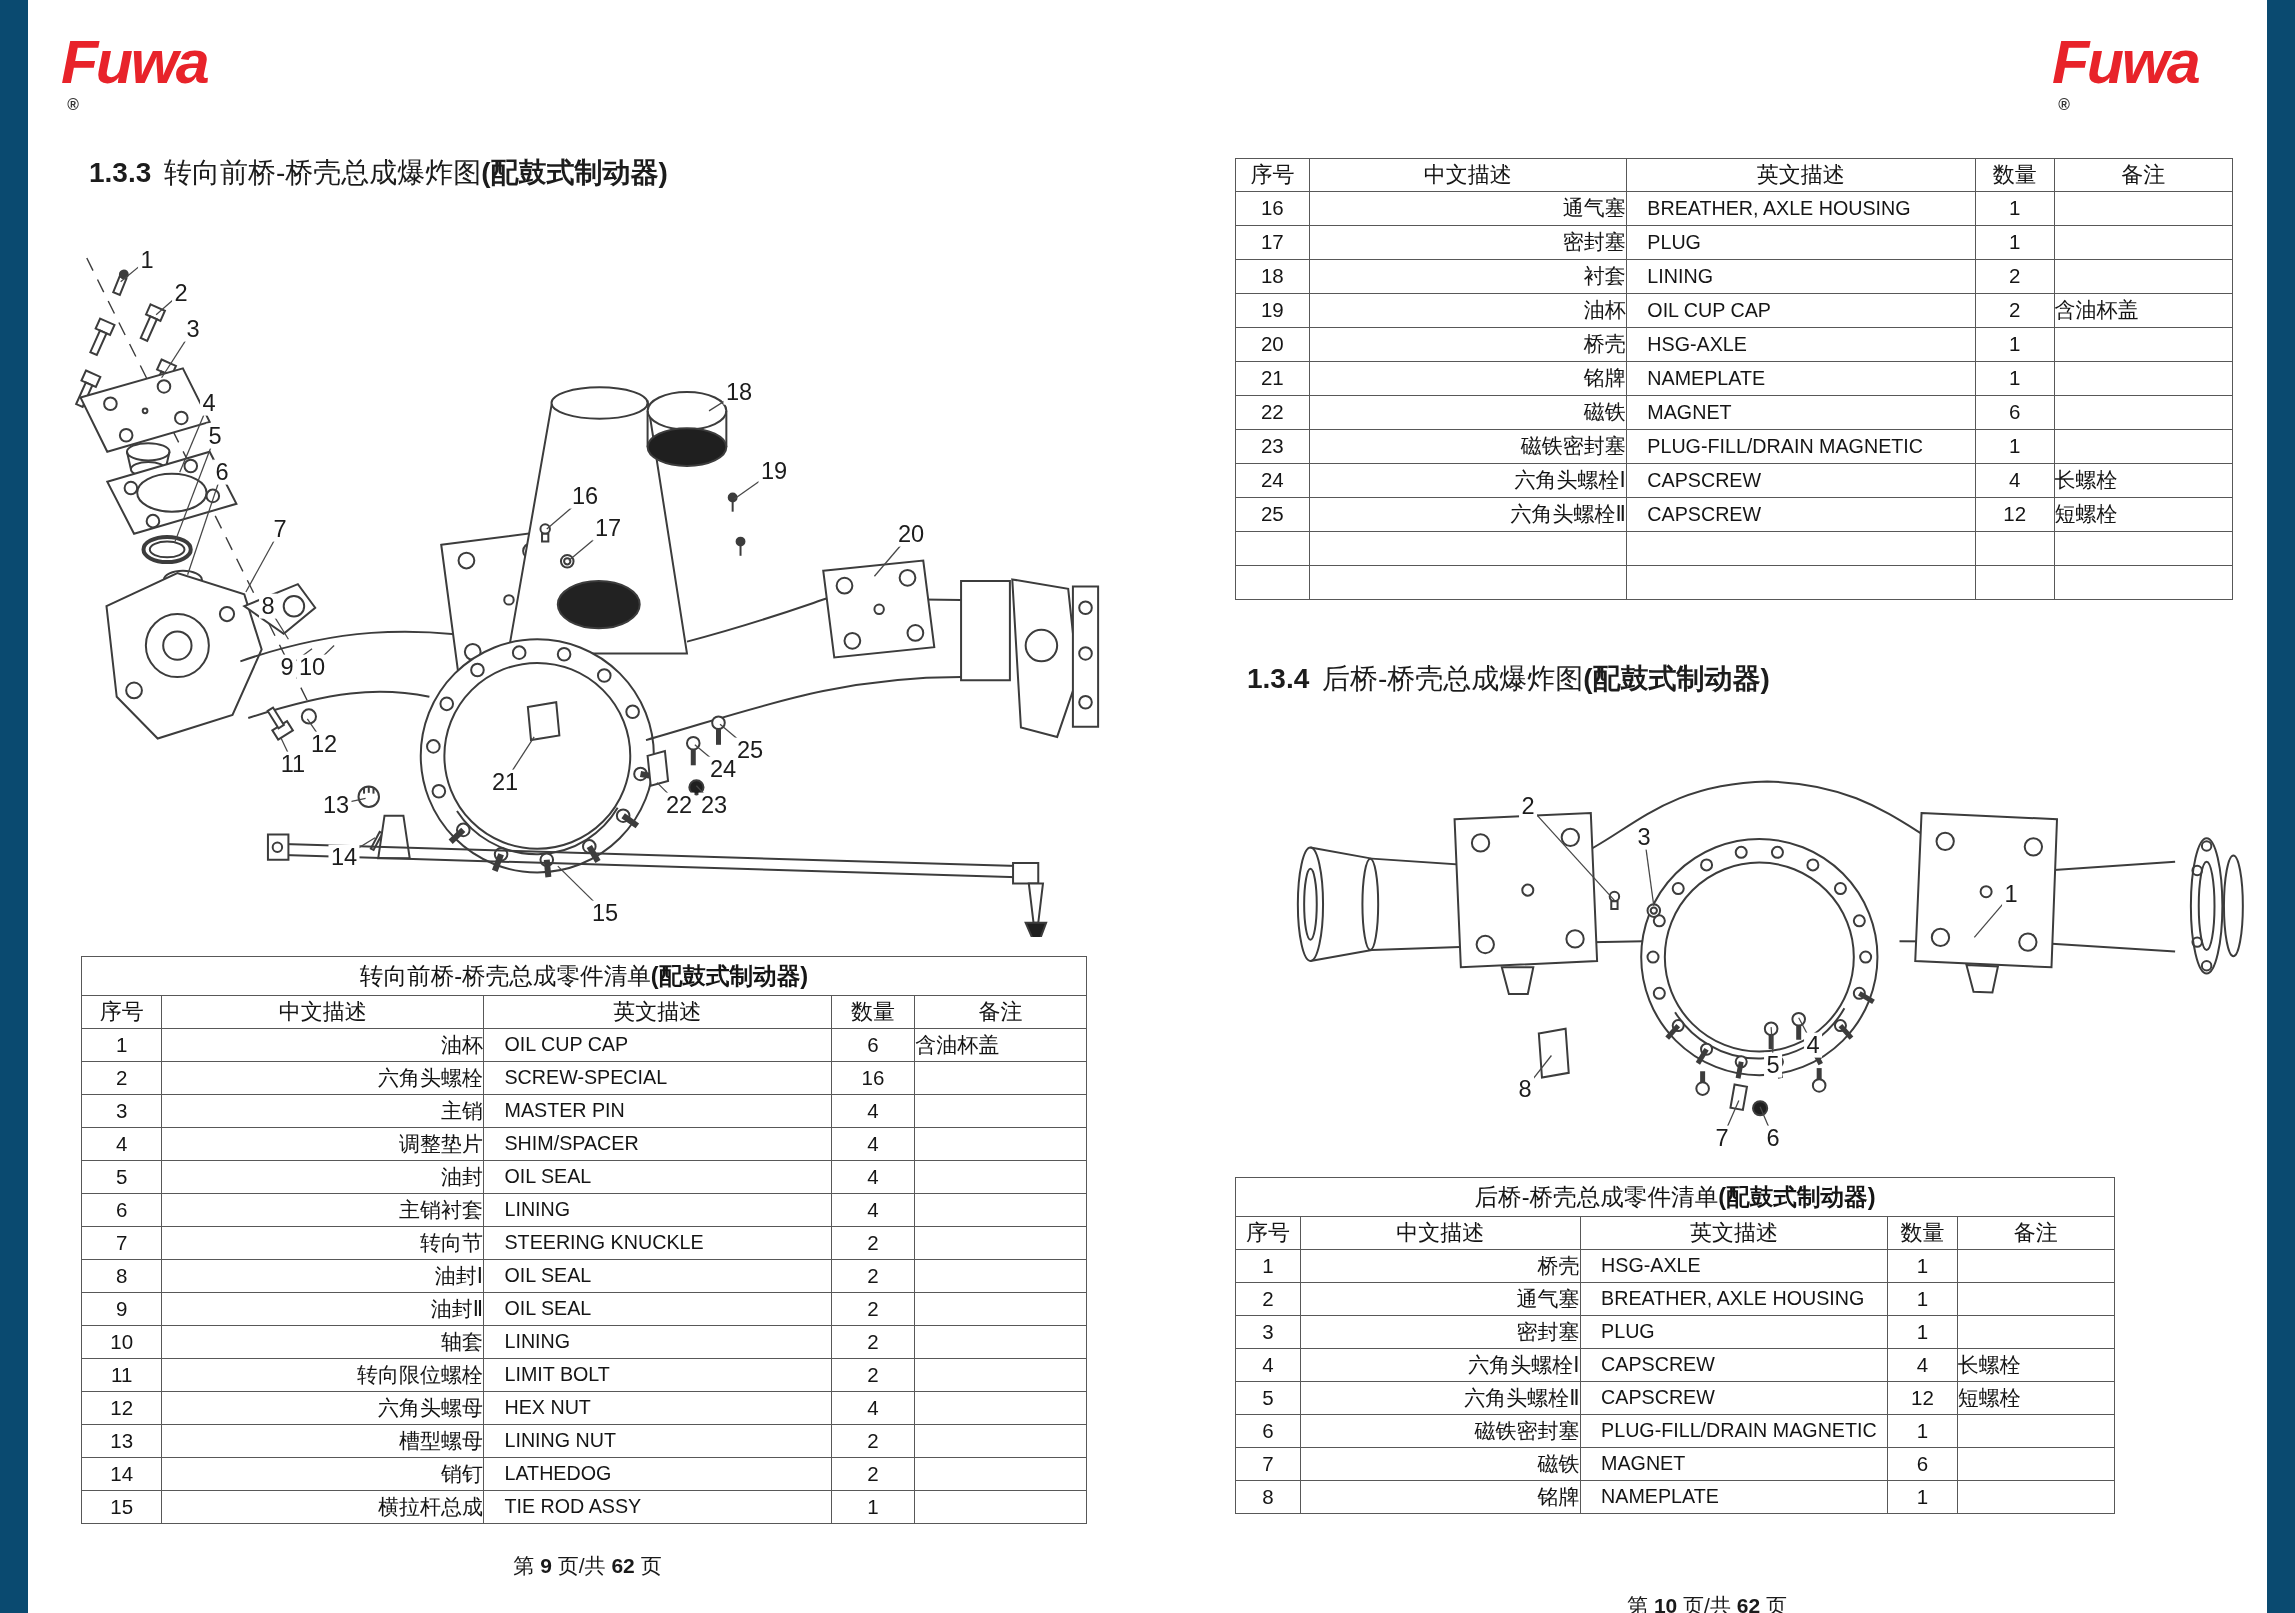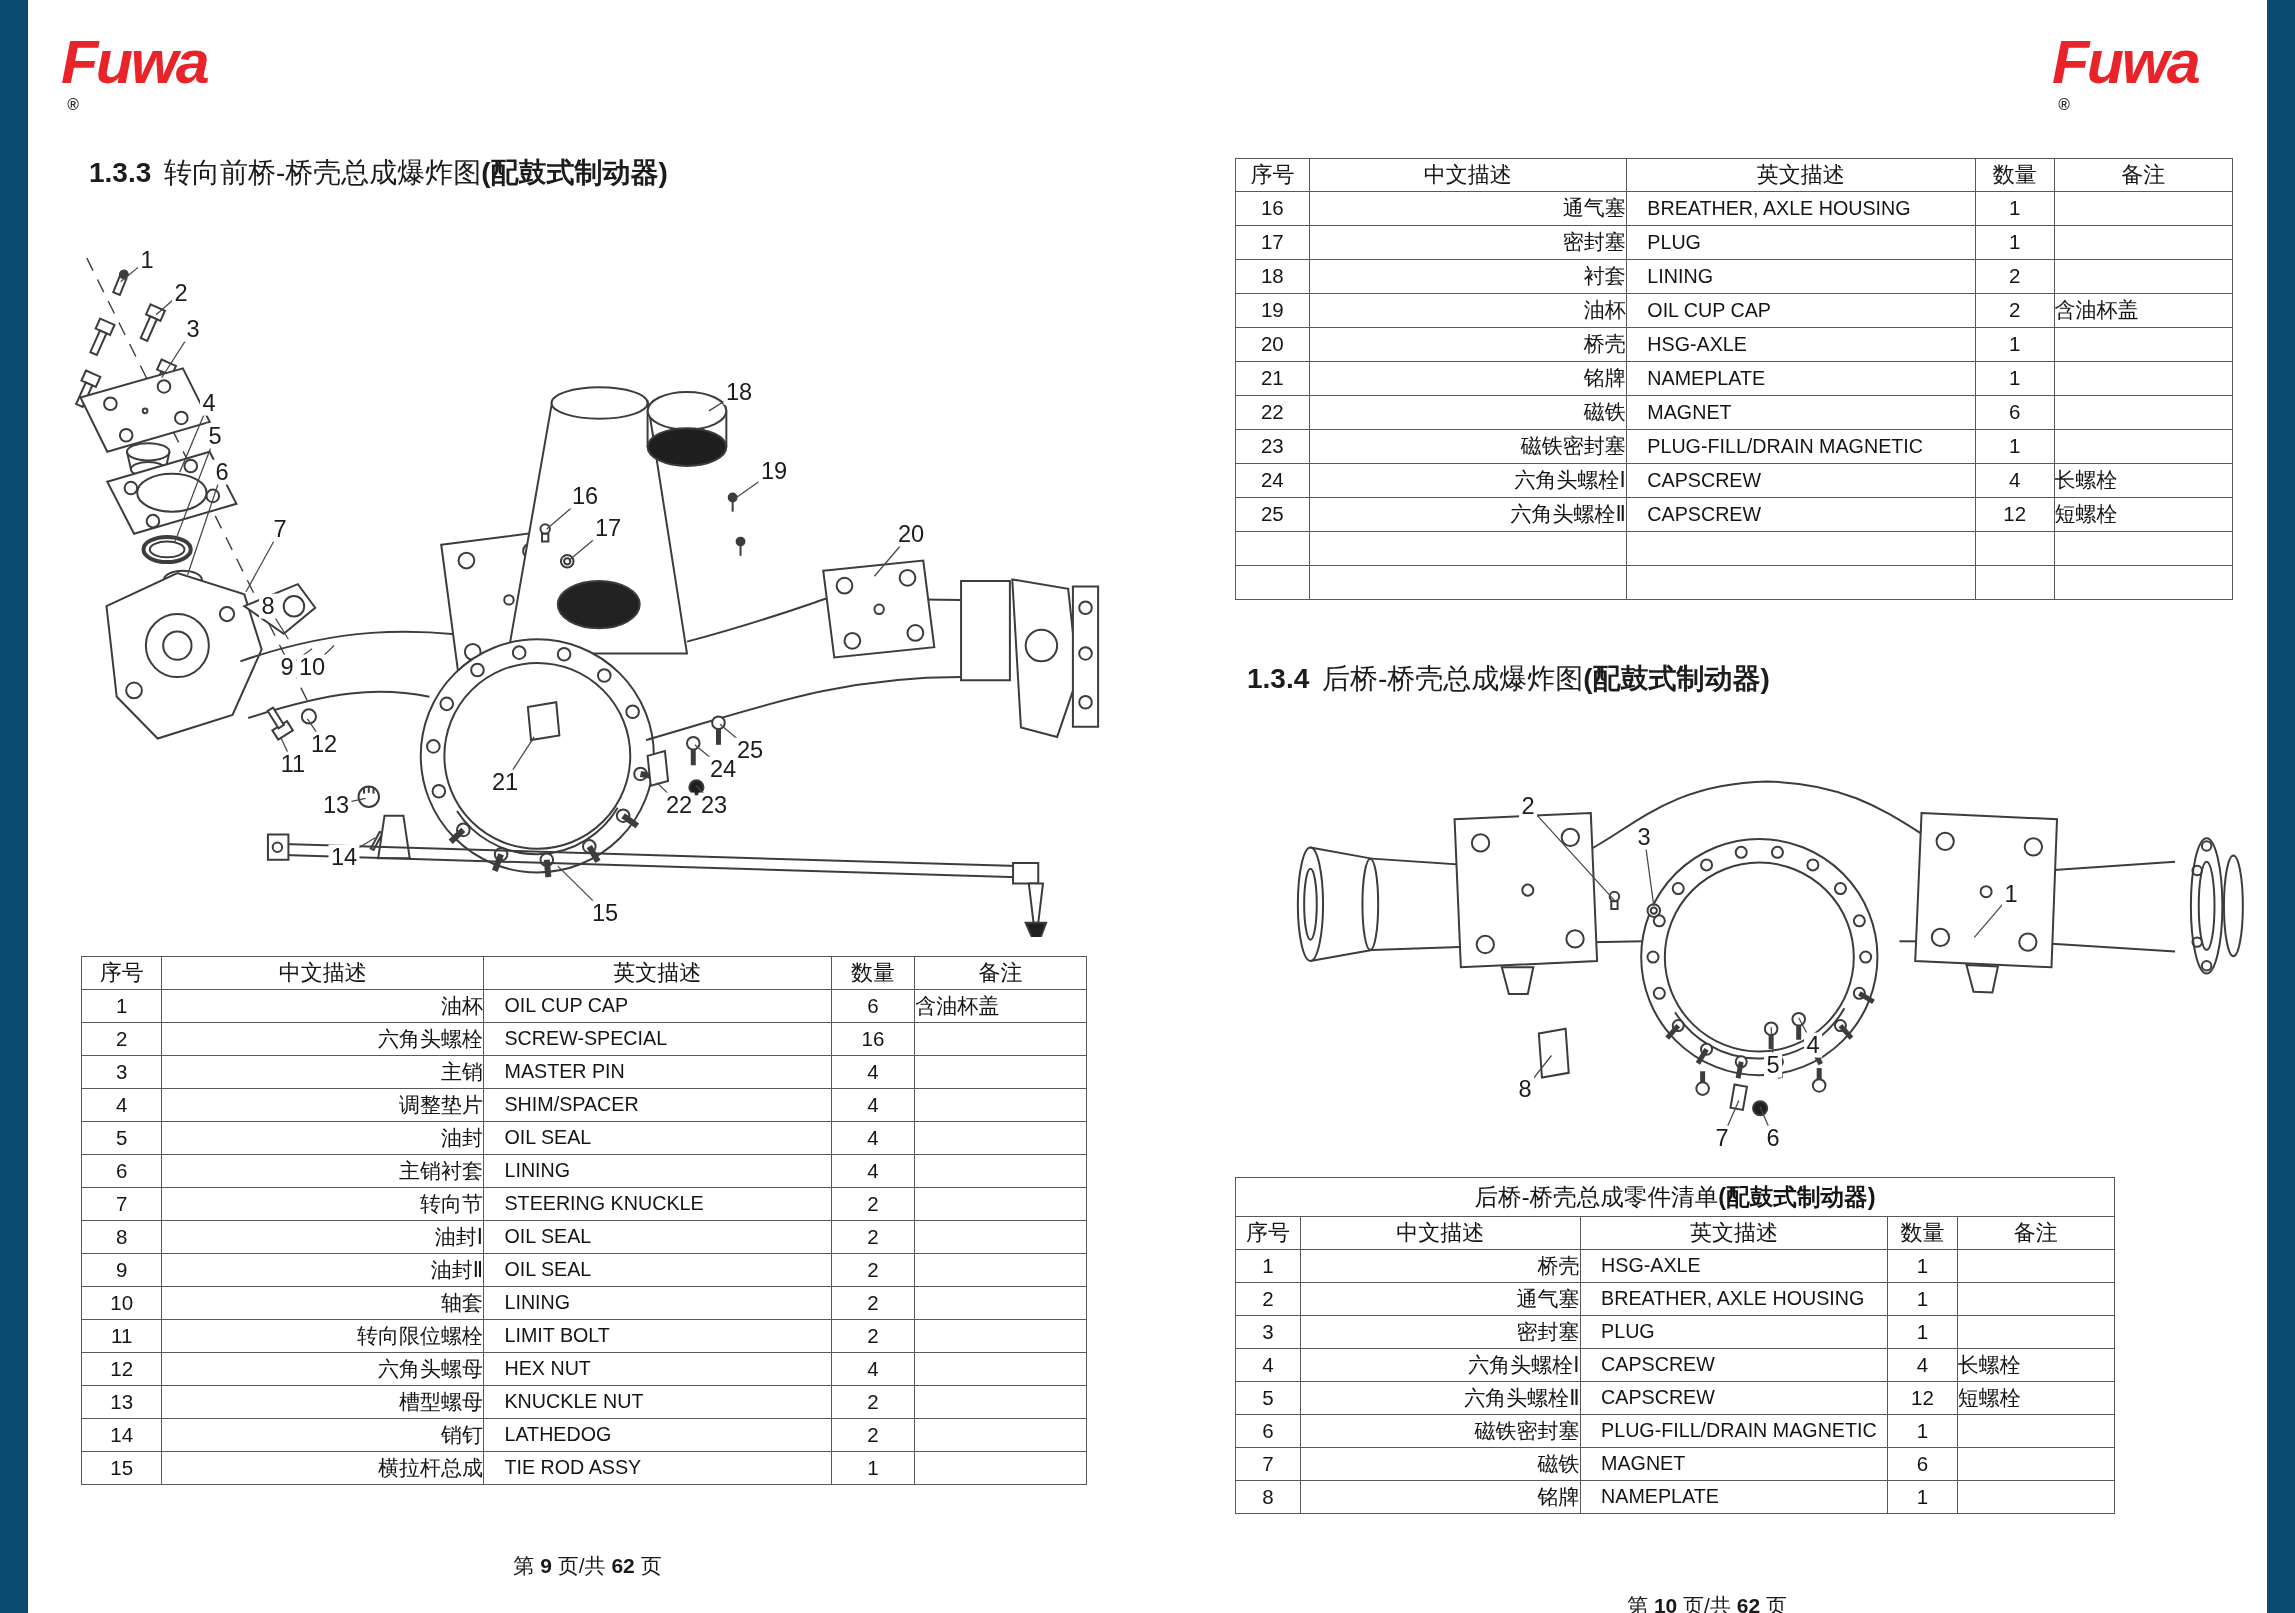--- a/index.html
+++ b/index.html
@@ -289,20 +289,23 @@
 
 <table class="parts-table" style="left:81px;top:956px;width:1006px;">
   <colgroup>
       <col style="width:8%">
       <col style="width:32%">
       <col style="width:34.6%">
       <col style="width:8.3%">
       <col style="width:17.1%">
     </colgroup>
   <thead>
+    <tr class="titlerow">
+      <td colspan="5"><span>转向前桥-桥壳总成零件清单</span><b>(配鼓式制动器)</b></td>
+    </tr>
     <tr class="headrow">
       <th>序号</th>
       <th>中文描述</th>
       <th>英文描述</th>
       <th>数量</th>
       <th>备注</th>
     </tr>
   </thead>
   <tbody>
 
@@ -398,21 +401,21 @@
         <td class="c-no">12</td>
         <td class="c-cn">六角头螺母</td>
         <td class="c-en">HEX NUT</td>
         <td class="c-qty">4</td>
         <td class="c-note"></td>
       </tr>
 
       <tr class="datarow">
         <td class="c-no">13</td>
         <td class="c-cn">槽型螺母</td>
-        <td class="c-en">KNUCKLE NUT</td>
+        <td class="c-en">LINING NUT</td>
         <td class="c-qty">2</td>
         <td class="c-note"></td>
       </tr>
 
       <tr class="datarow">
         <td class="c-no">14</td>
         <td class="c-cn">销钉</td>
         <td class="c-en">LATHEDOG</td>
         <td class="c-qty">2</td>
         <td class="c-note"></td>

